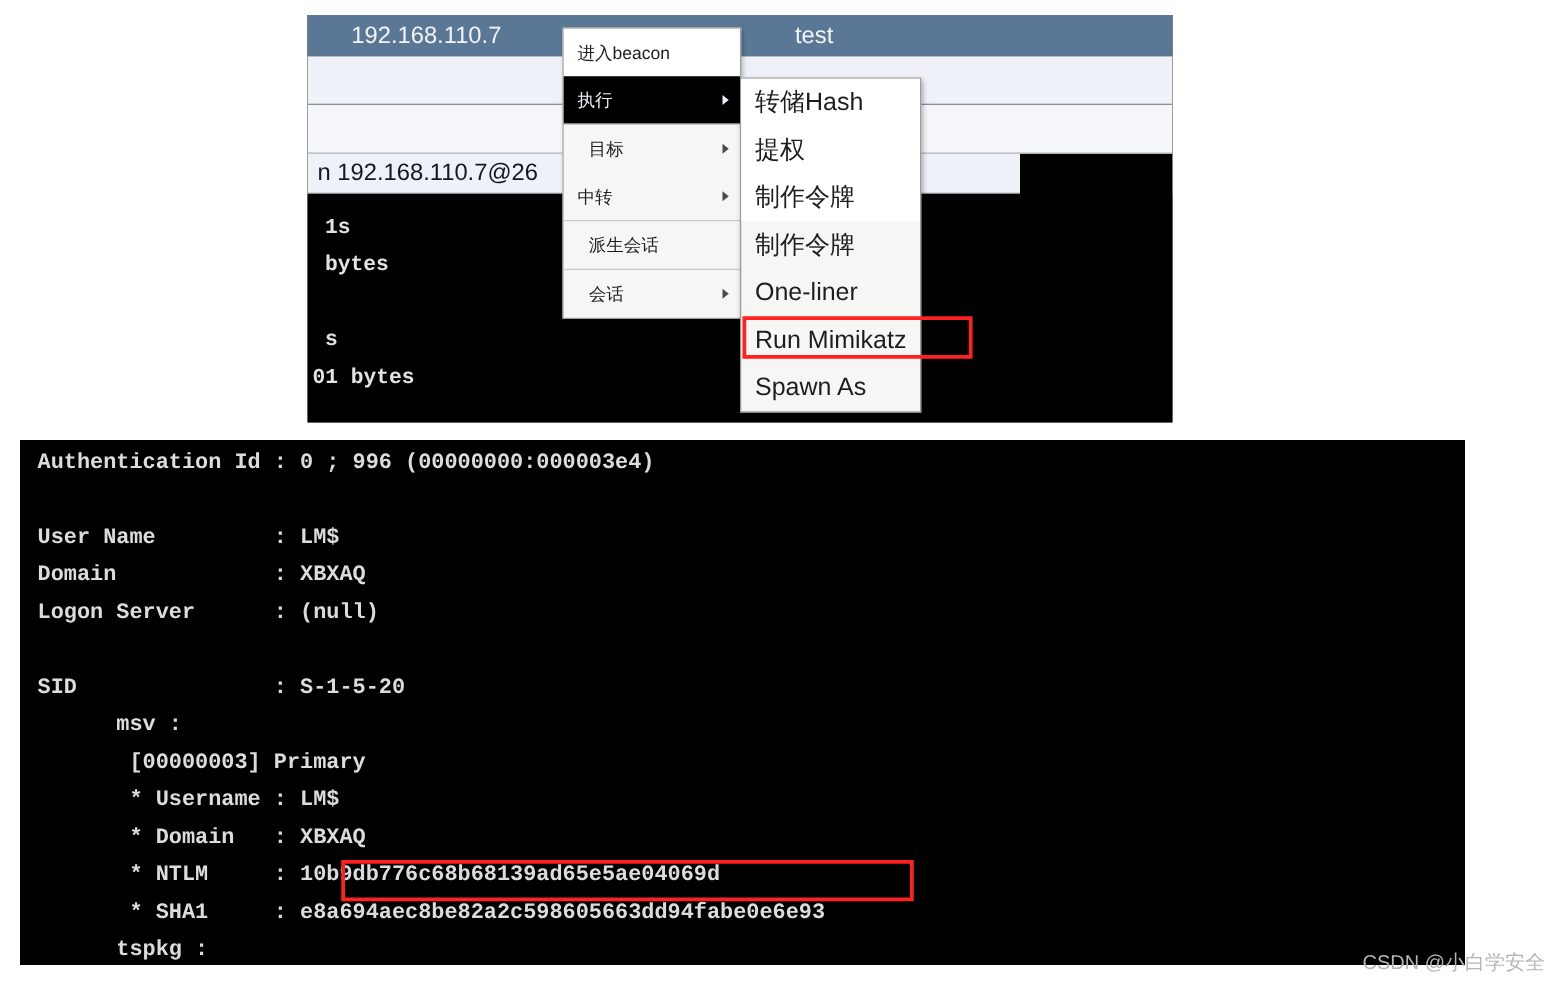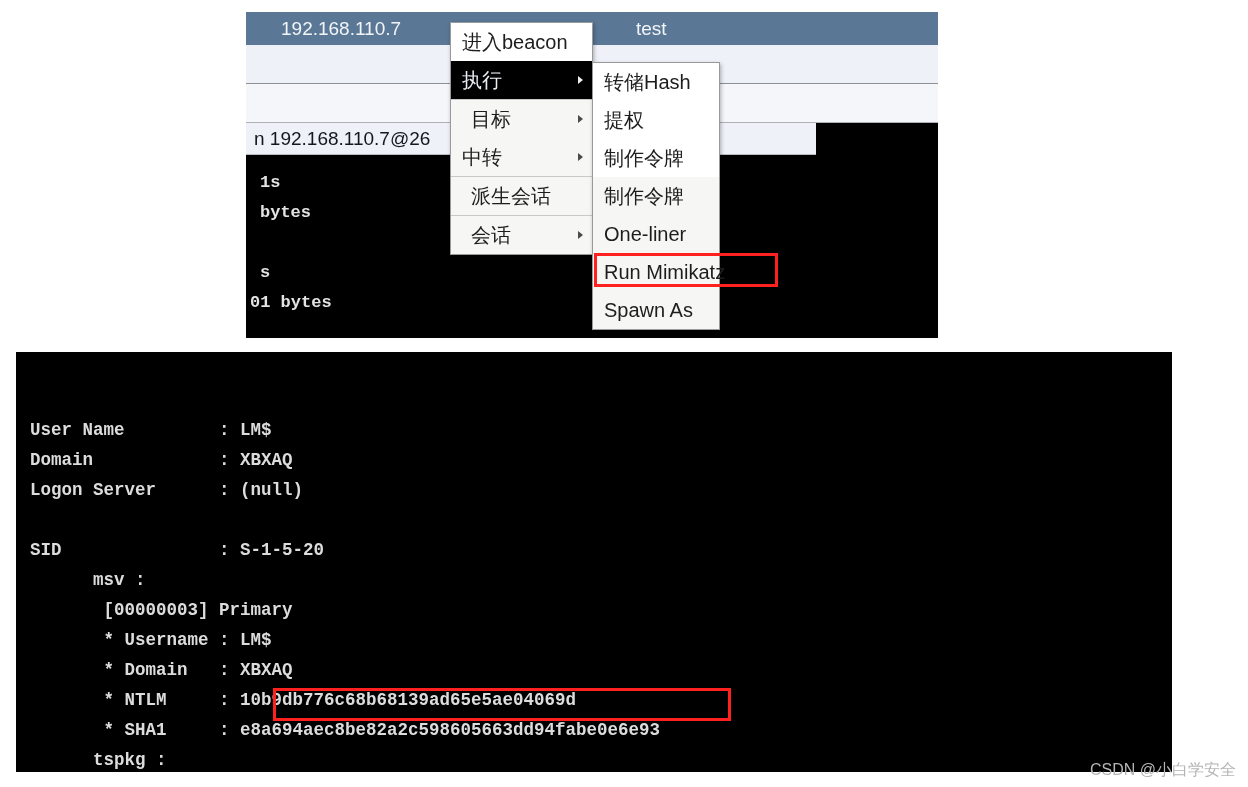--- a/index.html
+++ b/index.html
@@ -109,21 +109,21 @@
     border: 1px solid #9a9a9a;
     box-shadow: 1px 2px 4px rgba(0,0,0,0.30);
     box-sizing: border-box;
     z-index: 40;
   }
   #ctx-menu .mi {
     position: relative;
     height: 38px;
     line-height: 38px;
     padding-left: 11px;
-    font-size: 20px;
+    font-size: 14px;
     color: #1d1d1d;
     white-space: nowrap;
     background: #f6f6f4;
   }
   #ctx-menu .mi.first {
     background: #ffffff;
   }
   #ctx-menu .mi.sel {
     background: #000000;
     color: #e9eef5;
@@ -144,21 +144,21 @@
   }
   #ctx-menu .mi.sel .arrow {
     border-left-color: #e9eef5;
   }
 
   
   #sub-menu {
     position: absolute;
     left: 592px;
     top: 62px;
-    width: 128px;
+    width: 145px;
     background: #f6f6f4;
     border: 1px solid #9a9a9a;
     box-shadow: 1px 2px 4px rgba(0,0,0,0.30);
     box-sizing: border-box;
     z-index: 45;
   }
   #sub-menu .smi {
     height: 38px;
     line-height: 38px;
     padding-left: 11px;
@@ -296,20 +296,21 @@
     <span>Run Mimikatz</span>
   </div>
   <div class="smi">
     <span>Spawn As</span>
   </div>
 </div>
 
 <div id="hl-mimikatz"></div>
 
 <div id="term">
+  <div class="tl" style="top:8px;">Authentication Id : 0 ; 996 (00000000:000003e4)</div>
   <div class="tl" style="top:68px;">User Name         : LM$</div>
   <div class="tl" style="top:98px;">Domain            : XBXAQ</div>
   <div class="tl" style="top:128px;">Logon Server      : (null)</div>
   <div class="tl" style="top:188px;">SID               : S-1-5-20</div>
   <div class="tl" style="top:218px;">      msv :</div>
   <div class="tl" style="top:248px;">       [00000003] Primary</div>
   <div class="tl" style="top:278px;">       * Username : LM$</div>
   <div class="tl" style="top:308px;">       * Domain   : XBXAQ</div>
   <div class="tl" style="top:338px;">       * NTLM     : 10b9db776c68b68139ad65e5ae04069d</div>
   <div class="tl" style="top:368px;">       * SHA1     : e8a694aec8be82a2c598605663dd94fabe0e6e93</div>

